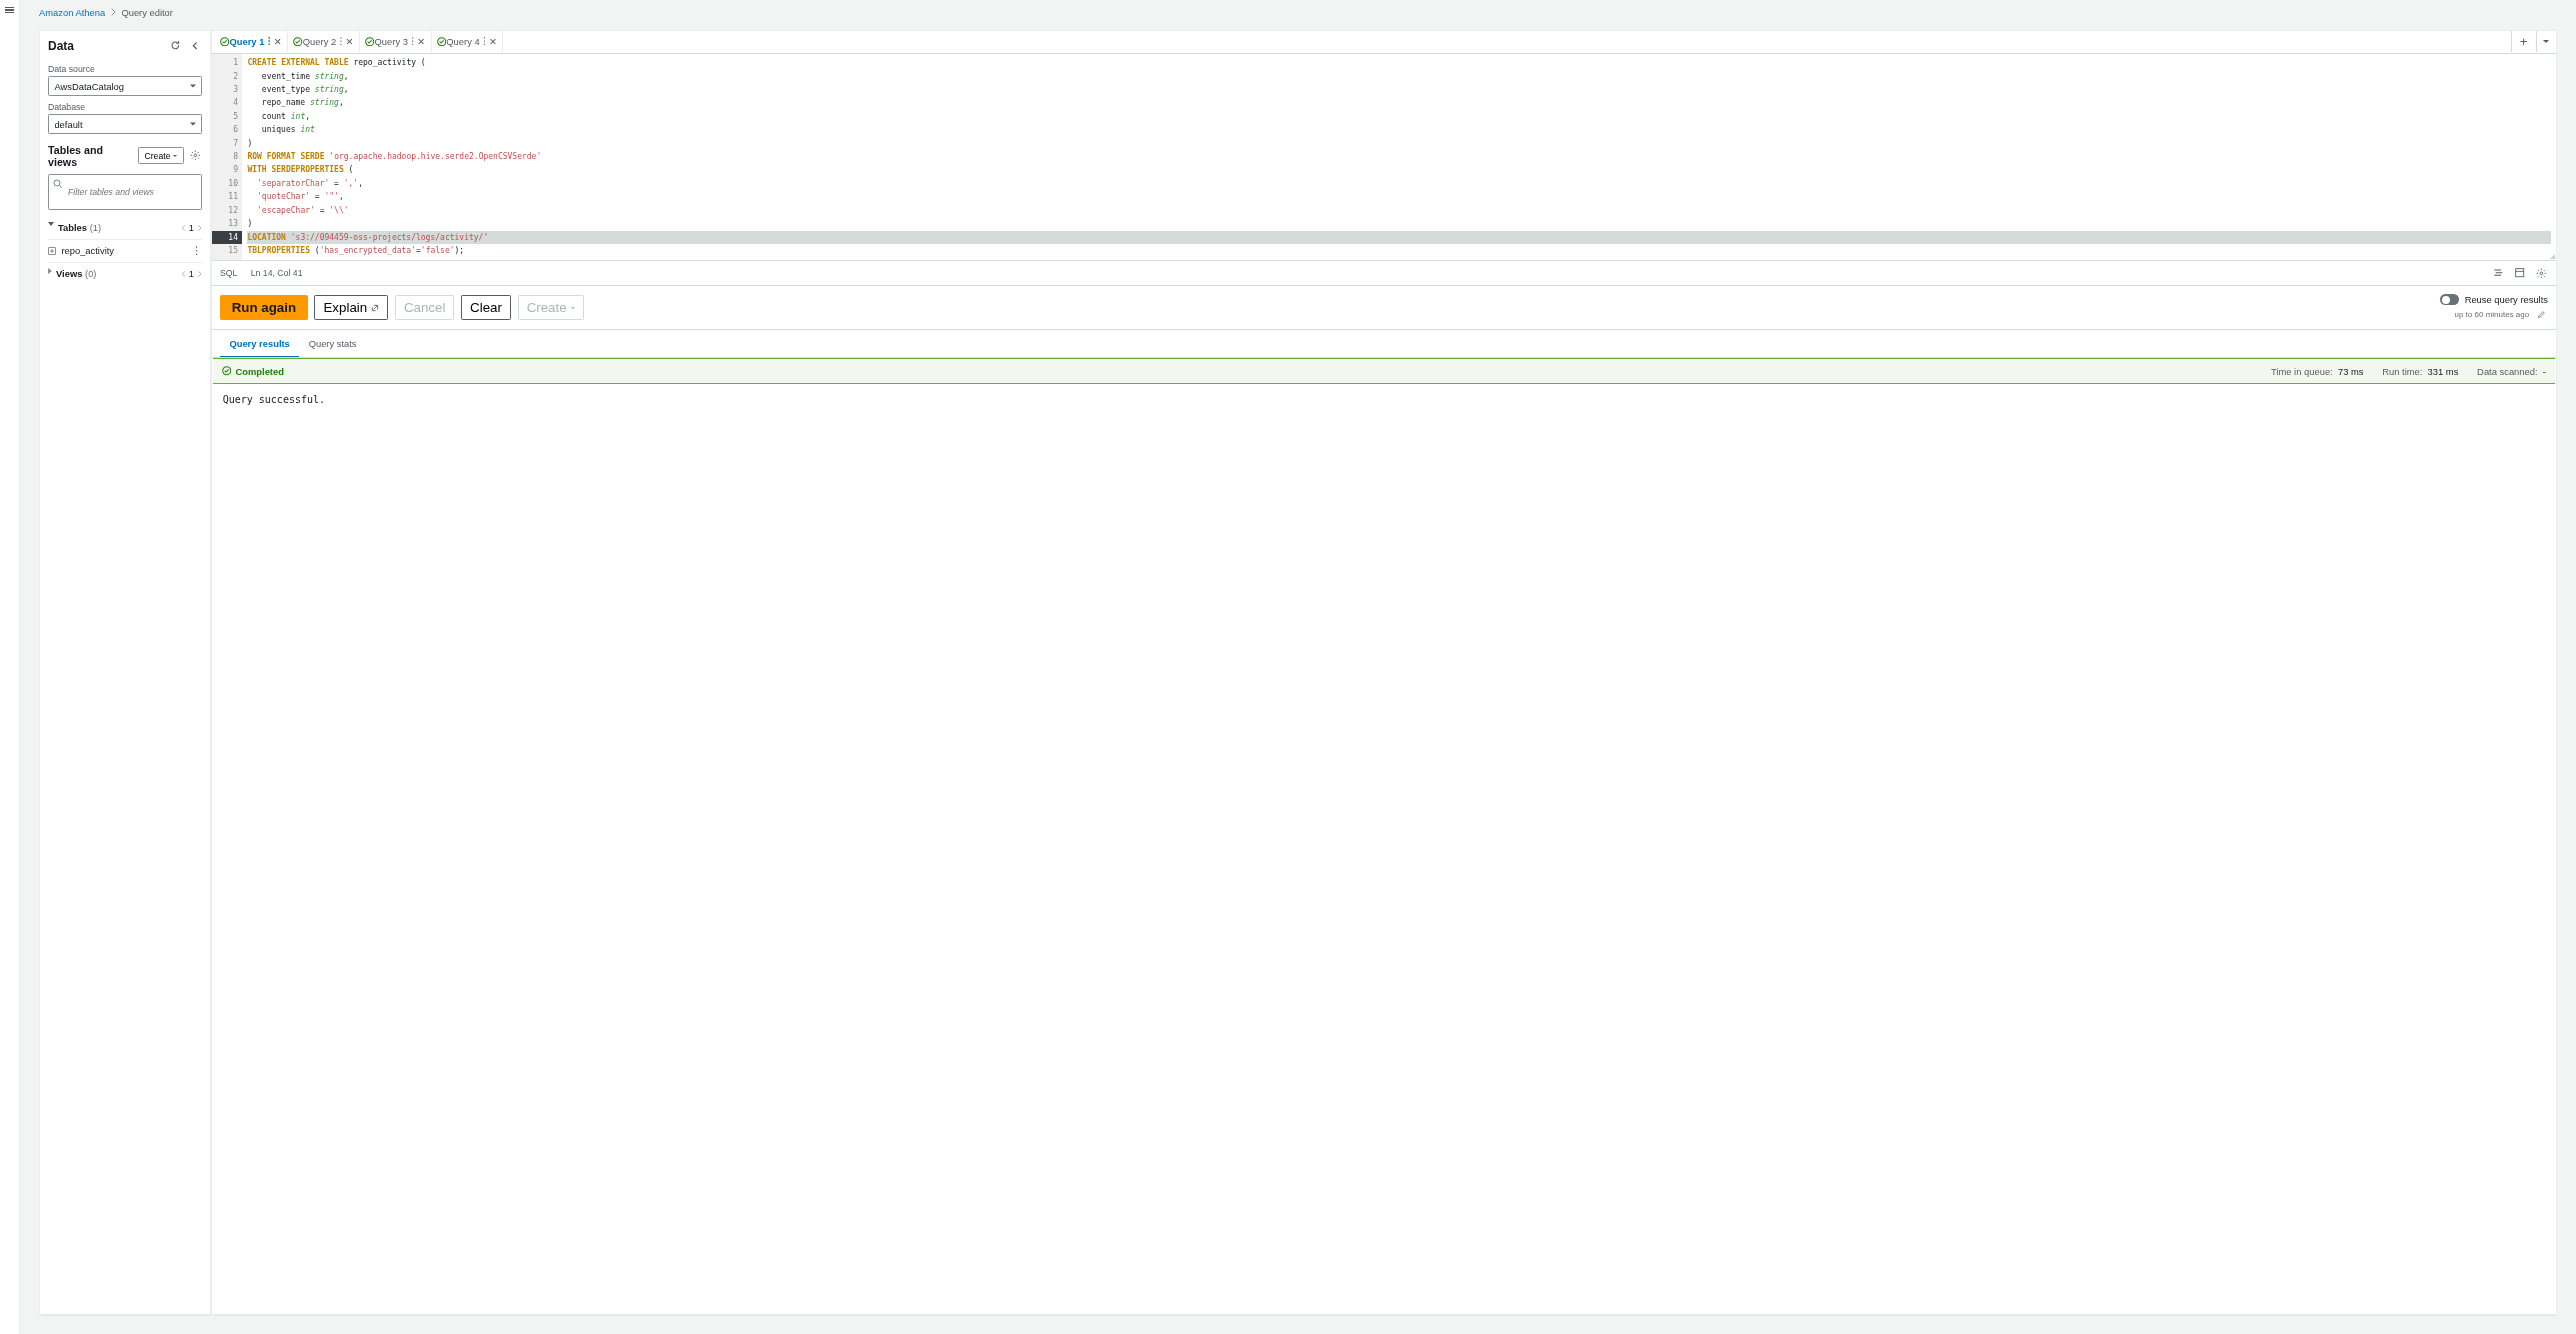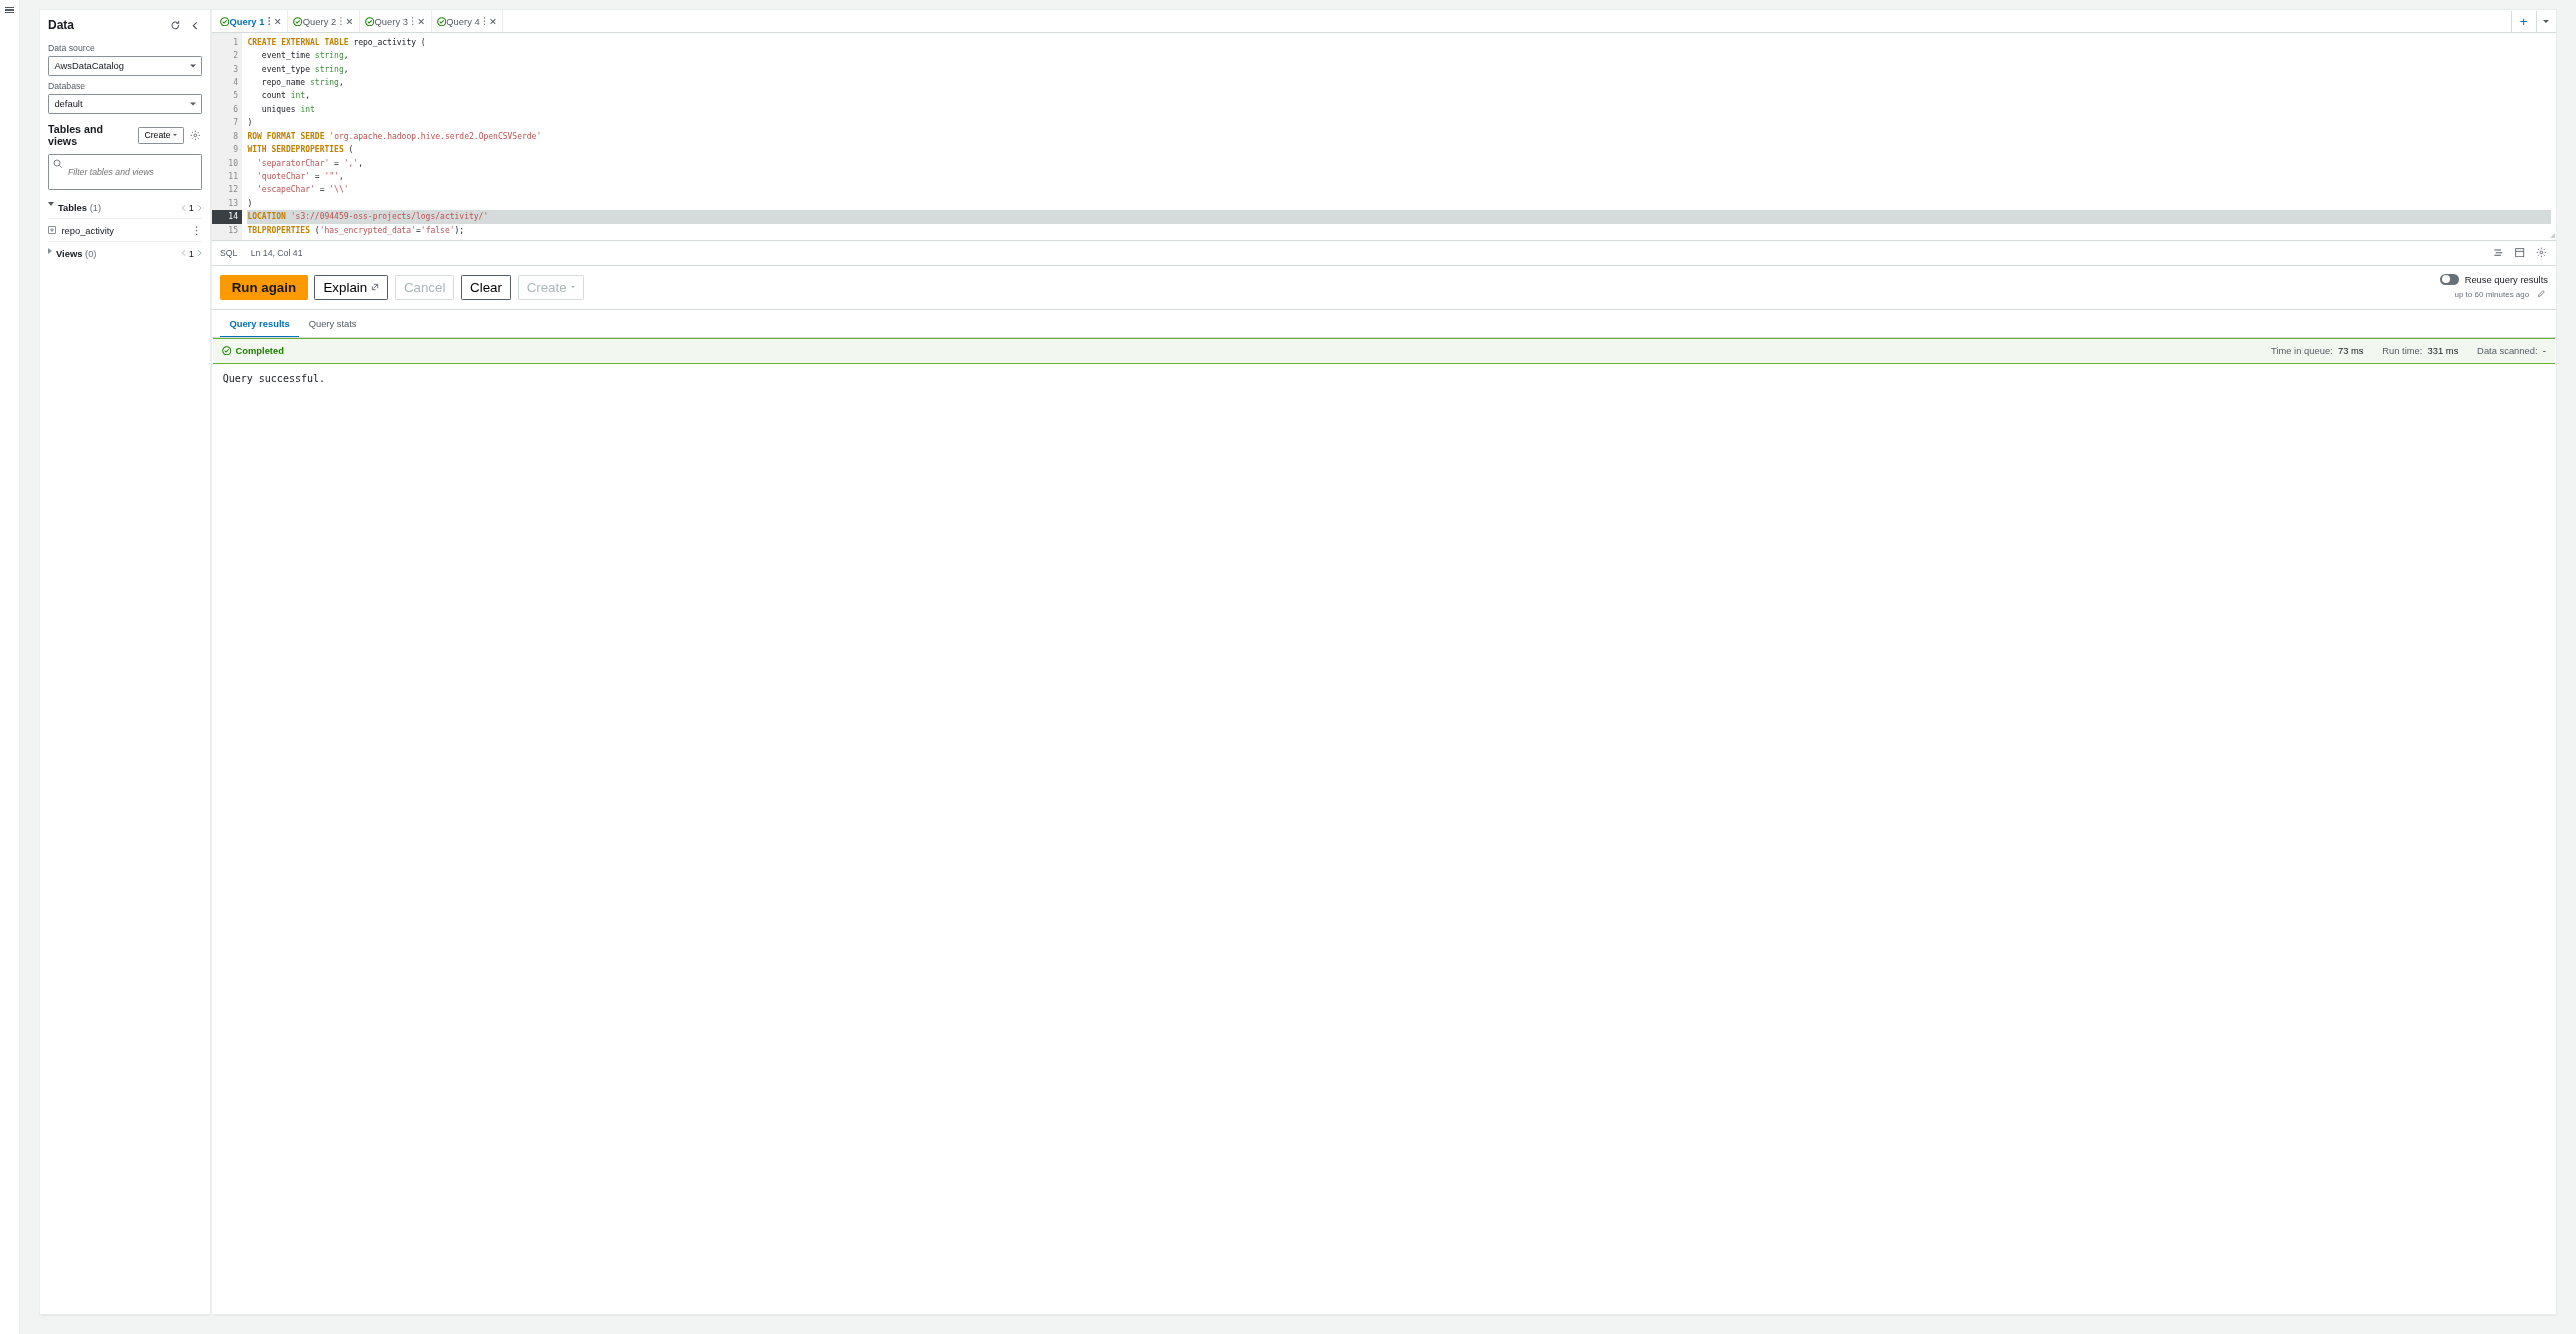--- a/index.html
+++ b/index.html
@@ -61,21 +61,21 @@
   .qt-right .plus{ padding:0 8px; border-left:0.7px solid #d5dbdb; border-right:0.7px solid #d5dbdb; height:21.5px;display:flex;align-items:center;color:#0073bb;font-size:13.4px;cursor:pointer;}
   .qt-right .more{ padding:0 6.7px; height:21.5px;display:flex;align-items:center;cursor:pointer;}
   .qt-right .more:after{content:"";width:0;height:0;border-left:3.4px solid transparent;border-right:3.4px solid transparent;border-top:3.4px solid #545b64;}
   .code-wrap { display:flex; position:relative; background:#fff; border-bottom:0.7px solid #d5dbdb;}
   .gutter-bg { width:30px; background:#f0f0f0; }
   .gutter { position:absolute; left:0; top:0; width:30px; text-align:right; padding:2.7px 4px 2.7px 0; font-family: Monaco, Consolas, monospace; font-size:8px; color:#888; line-height:13.4px;}
   .gutter .hl { background:#3a3f44; color:#fff; display:block; margin-right:-4px; padding-right:4px;}
   .code { flex:1; font-family: Monaco, Consolas, monospace; font-size:8px; padding:2.7px 5.4px; line-height:13.4px; white-space: pre;}
   .code .hl-line { background:#d5dbdb; display:inline-block; width:100%;}
   .kw { color:#c08000; font-weight:700;}
-  .ty { color:#3a8f3a; }
+  .ty { color:#3a8f3a; font-style: italic;}
   .str { color:#c05050;}
   .resize-handle { position:absolute; right:1.3px; bottom:1.3px; width:6.7px;height:6.7px;cursor:nwse-resize;}
   .resize-handle:before{content:"";position:absolute;right:0;bottom:0;border-right:5.4px solid #ccc;border-top:5.4px solid transparent;}
   .status-bar { display:flex; align-items:center; padding:5.4px 8px; border-bottom:0.7px solid #d5dbdb; color:#545b64; font-size:8.7px;}
   .status-bar .lang{font-weight:400;margin-right:13.4px;}
   .sb-spacer{flex:1;}
   .sb-icons{display:flex;gap:8px;}
   .action-bar { display:flex; align-items:center; padding:8px; border-bottom:0.7px solid #d5dbdb; gap:6.7px;}
   .btn-primary { background:#ff9900; border:0.7px solid #ff9900; color:#16191f; font-weight:700; padding:4px 10.7px; border-radius:1.3px; cursor:pointer;}
   .btn-sec { background:#fff; border:0.7px solid #545b64; padding:4px 8px; border-radius:1.3px; cursor:pointer; display:inline-flex;align-items:center;gap:4px;}
@@ -99,20 +99,29 @@
 </style>
 </head>
 <body>
 
 <div class="left-rail">
   <span class="hamburger"><div></div><div></div><div></div></span>
 </div>
 
 <div class="main">
 
+  <div class="breadcrumb-row">
+    <a href="#">Amazon Athena</a>
+    <span class="chev">
+      <svg width="5.4" height="8" viewBox="0 0 8 12">
+          <path d="M1 1 L6 6 L1 11" stroke="#879196" stroke-width="1.5" fill="none"></path>
+        </svg>
+    </span>
+    <span>Query editor</span>
+  </div>
 
 
   <div class="content-row">
 
     <div class="panel sidebar">
       <div class="side-header">
         <h3>Data</h3>
         <div class="icon-row">
           <span class="ibtn">
             <svg width="10.7" height="10.7" viewBox="0 0 16 16">

